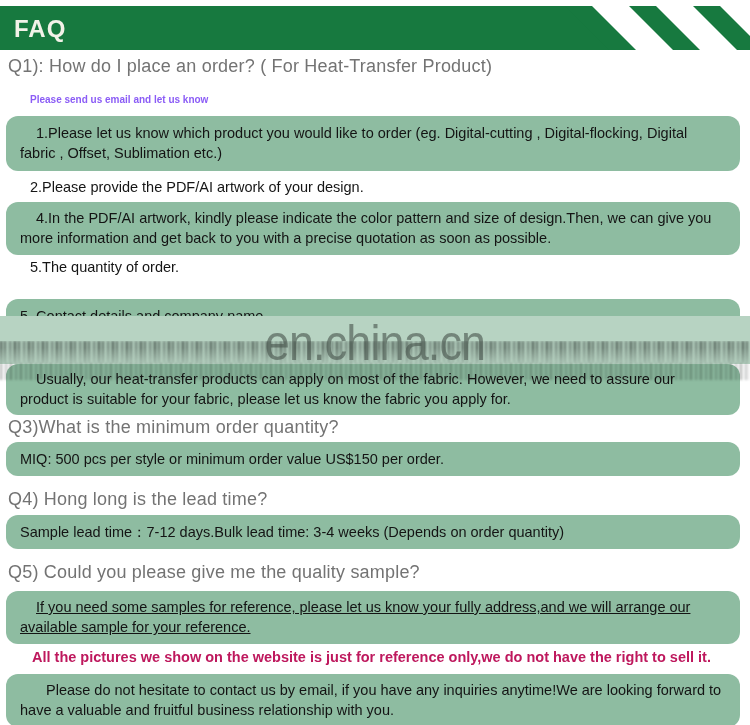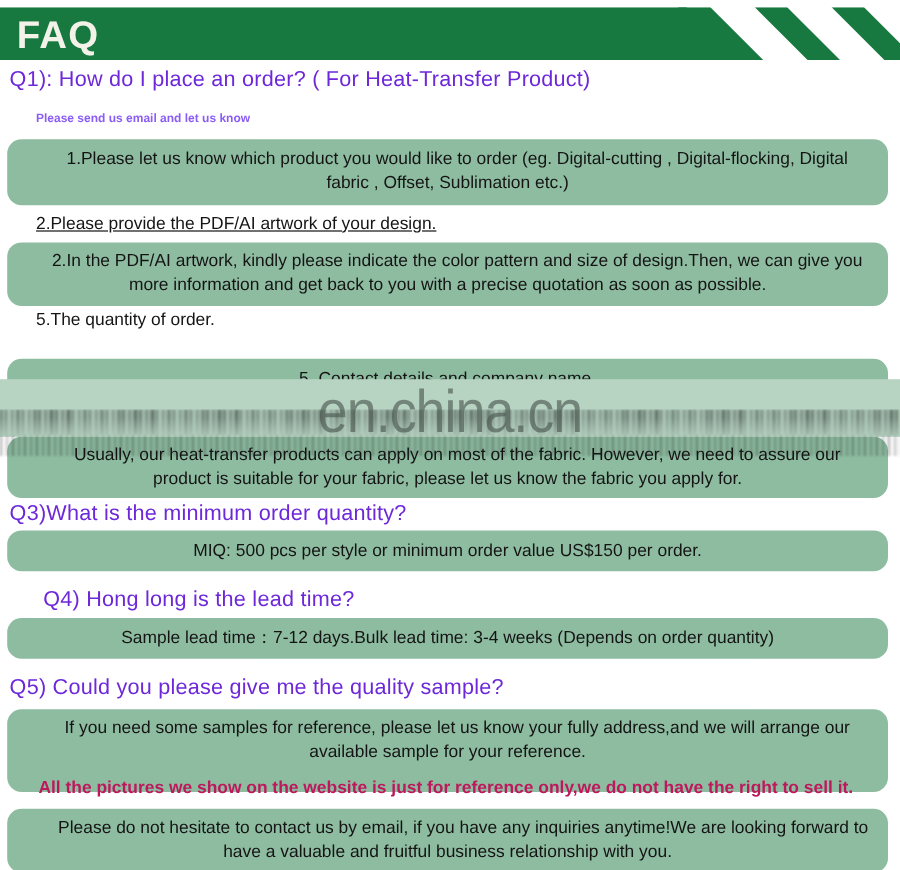--- a/index.html
+++ b/index.html
@@ -14,45 +14,44 @@
 
   
   .header-band{left:0;top:6px;width:750px;height:44px;overflow:hidden;}
   .header-bar{
     position:absolute;left:-80px;top:0;width:652px;height:44px;
     background:#17793f;
     transform:skewX(45deg);transform-origin:top left;
   }
   .faq-title{
     position:absolute;left:14px;top:2px;
-    color:#f2f2e8;font-size:32px;font-weight:bold;letter-spacing:1px;
+    color:#f2f2e8;font-size:24px;font-weight:bold;letter-spacing:1px;
     line-height:42px;
   }
   .stripe{
     position:absolute;top:0;height:44px;width:27px;background:#17793f;
     transform:skewX(45deg);transform-origin:top left;
   }
   .stripe.s1{left:565px;}
   .stripe.s2{left:629px;}
   .stripe.s3{left:693px;}
 
   
   .q-heading{
-    color:#6d28d9;font-size:18px;line-height:1.2;letter-spacing:.2px;
+    color:#737373;font-size:18px;line-height:1.2;letter-spacing:.2px;
   }
   .intro-line{color:#8b5cf6;font-size:10px;font-weight:bold;}
   .plain-item{color:#151515;font-size:14.5px;}
 
   
   .gbox{
     left:6px;width:706px;
     background:#8ebca1;border-radius:12px;
     color:#141414;font-size:14.5px;line-height:1.4;
     padding:7px 14px 7px 14px;
-    text-align:center;
   }
   .gbox .indent{text-indent:16px;display:block;}
 
   
   .wm-band{left:0;top:316px;width:750px;height:48px;background:#b7d3c2;}
   .smear{
     left:0;top:341px;width:750px;height:22px;
     background:
       repeating-linear-gradient(90deg,
         rgba(15,20,18,.62) 0 2px, rgba(15,20,18,.10) 2px 4px,
@@ -88,24 +87,24 @@
   <div class="faq-title">FAQ</div>
 </div>
 
 <div class="abs q-heading" style="left:8px;top:56px;">Q1): How do I place an order? ( For Heat-Transfer Product)</div>
 <div class="abs intro-line" style="left:30px;top:94px;">Please send us email and let us know</div>
 
 <div class="abs gbox" style="top:116px;">
   <span class="indent">1.Please let us know which product you would like to order (eg. Digital-cutting , Digital-flocking, Digital fabric , Offset, Sublimation etc.)</span>
 </div>
 
-<div class="abs plain-item" style="left:30px;top:179px;text-decoration:underline;">2.Please provide the PDF/AI artwork of your design.</div>
+<div class="abs plain-item" style="left:30px;top:179px;">2.Please provide the PDF/AI artwork of your design.</div>
 
 <div class="abs gbox" style="top:202px;padding-top:6px;padding-bottom:6px;">
-  <span class="indent">2.In the PDF/AI artwork, kindly please indicate the color pattern and size of design.Then, we can give you more information and get back to you with a precise quotation as soon as possible.</span>
+  <span class="indent">4.In the PDF/AI artwork, kindly please indicate the color pattern and size of design.Then, we can give you more information and get back to you with a precise quotation as soon as possible.</span>
 </div>
 
 <div class="abs plain-item" style="left:30px;top:259px;">5.The quantity of order.</div>
 
 <div class="abs gbox" style="top:267px;margin-top:32px;">
   <span>5. Contact details  and company name.</span>
 </div>
 
 <div class="abs wm-band"></div>
 <div class="abs smear"></div>
@@ -114,27 +113,27 @@
   <span class="indent">Usually, our heat-transfer products can apply on most of the fabric. However, we need to assure our product is suitable for your fabric, please let us know the fabric  you apply for.</span>
 </div>
 <div class="abs smear2"></div>
 <div class="abs watermark">en.china.cn</div>
 
 <div class="abs q-heading" style="left:8px;top:417px;text-align:center;">Q3)What is the minimum order quantity?</div>
 <div class="abs gbox" style="top:442px;">
   <span>MIQ: 500 pcs per style or minimum order value US$150 per order.</span>
 </div>
 
-<div class="abs q-heading" style="left:8px;top:489px;margin-left:28px;">Q4) Hong long is the lead time?</div>
+<div class="abs q-heading" style="left:8px;top:489px;">Q4) Hong long is the lead time?</div>
 <div class="abs gbox" style="top:515px;">
   <span>Sample lead time：7-12 days.Bulk lead time: 3-4 weeks (Depends on order quantity)</span>
 </div>
 
 <div class="abs q-heading" style="left:8px;top:562px;">Q5) Could you please give me the quality sample?</div>
-<div class="abs gbox" style="top:591px;padding-top:6px;padding-bottom:22px;">
+<div class="abs gbox" style="top:591px;padding-top:6px;padding-bottom:6px;text-decoration:underline;">
   <span class="indent">If you need some samples for reference, please let us know your fully address,and we will arrange our available sample for your reference.</span>
 </div>
 
 <div class="abs intro-line" style="left:32px;top:649px;font-size:14.5px;color:#be185d;">All the pictures we show on the website is just for reference only,we do not have the right to sell it.</div>
 
 <div class="abs gbox" style="top:674px;padding-top:6px;padding-bottom:6px;">
   <span class="indent" style="text-indent:26px;">Please do not hesitate to contact us by email, if you have any inquiries anytime!We are looking forward to have a valuable and fruitful business relationship with you.</span>
 </div>
 
 </body></html>

